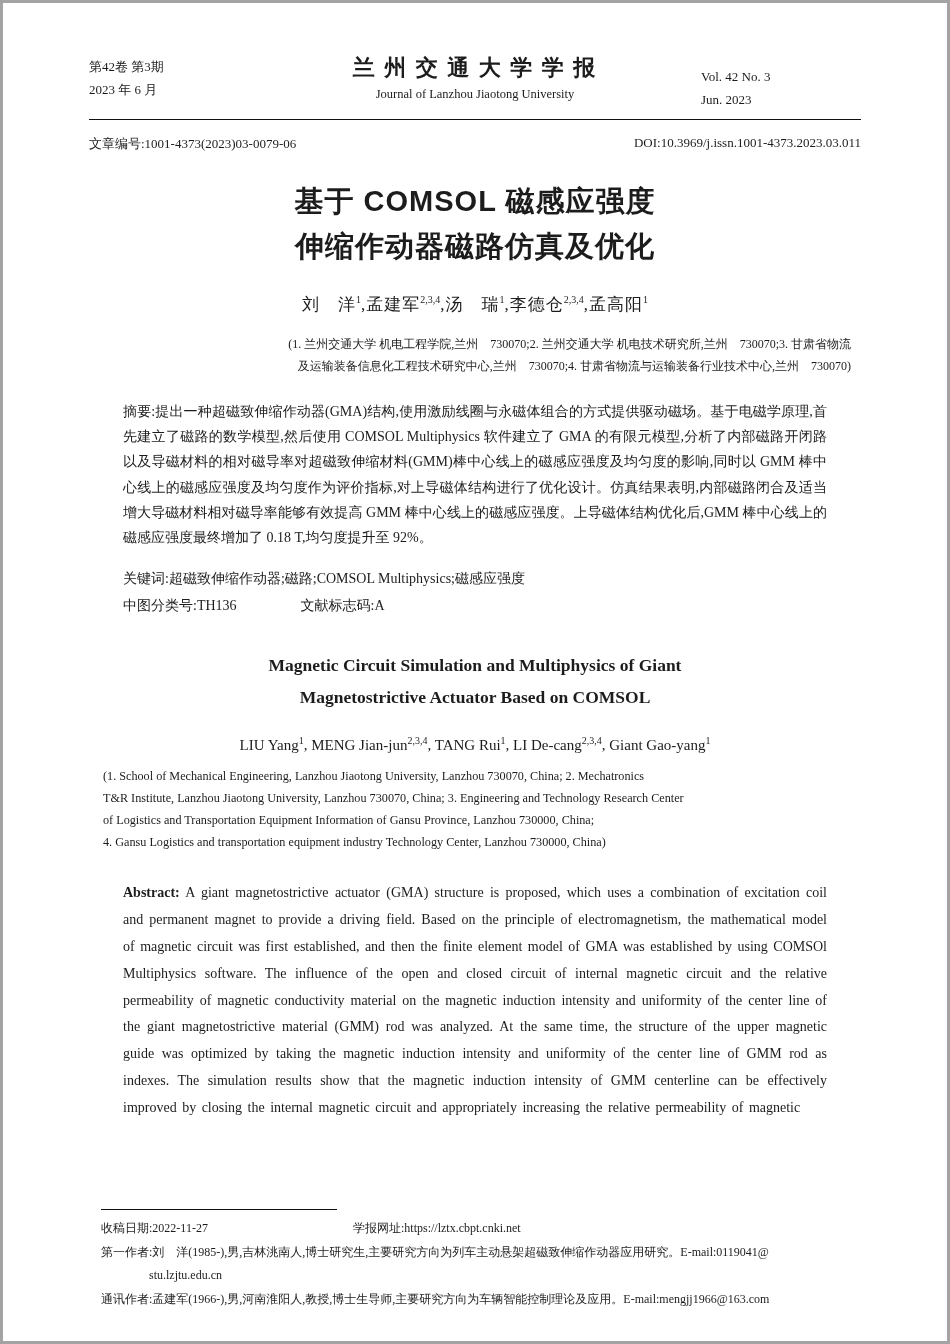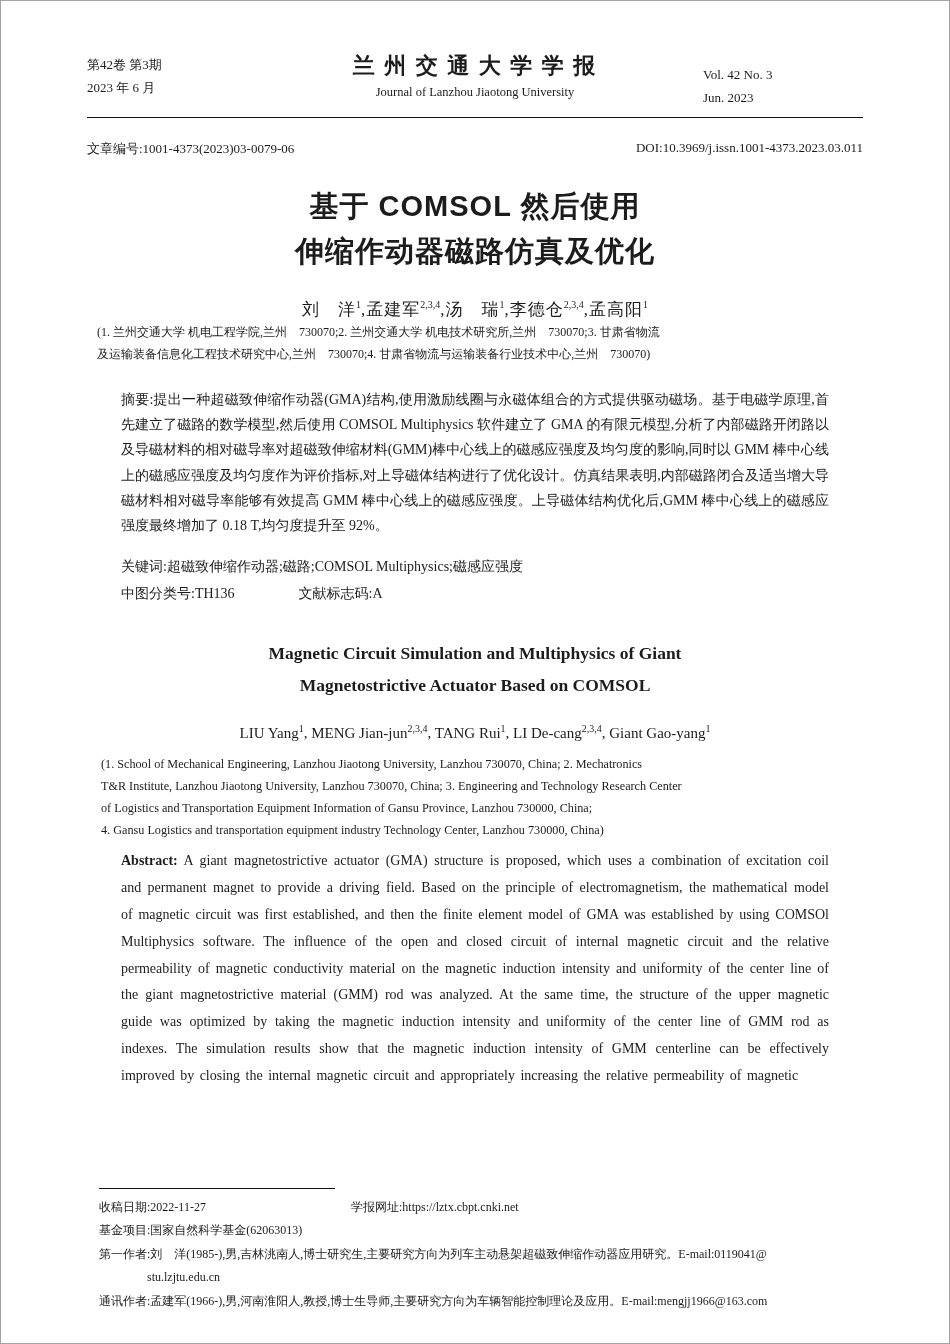--- a/index.html
+++ b/index.html
@@ -7,21 +7,21 @@
   body {
     font-family: "Liberation Serif", "DejaVu Serif", serif;
     color: #1c1c1c;
     -webkit-font-smoothing: antialiased;
   }
   .page {
     width: 950px;
     height: 1344px;
     margin: 0 auto;
     background: #ffffff;
-    border: 1px solid #a3a3a3;
+    border: 3px solid #a3a3a3;
     padding: 42px 86px 30px 86px;
     display: flex;
     flex-direction: column;
     overflow: hidden;
     position: relative;
   }
   
   .journal-header {
     display: flex;
     justify-content: space-between;
@@ -45,21 +45,21 @@
   }
   .header-rule {
     border-top: 1.6px solid #111;
     margin-top: 7px;
   }
   
   .meta-row {
     display: flex;
     justify-content: space-between;
     font-size: 13px;
-    margin-top: 22px;
+    margin-top: 15px;
   }
   
   .title-cn {
     margin-top: 26px;
     text-align: center;
     font-family: "Liberation Sans", "DejaVu Sans", sans-serif;
     font-size: 29px;
     font-weight: 700;
     line-height: 1.55;
     letter-spacing: 1px;
@@ -70,21 +70,22 @@
     text-align: center;
     font-size: 17px;
     letter-spacing: 1px;
   }
   .authors-cn sup, .authors-en sup {
     font-size: 10px;
     letter-spacing: 0;
   }
   
   .affil-cn {
-    text-align: left;
+    margin-top: 17px;
+    text-align: right;
     font-size: 12px;
     line-height: 1.85;
     padding: 0 10px;
   }
   
   .abstract-cn, .keywords-cn, .clc-line {
     font-size: 14px;
     line-height: 1.8;
     padding: 0 34px;
     text-align: justify;
@@ -108,21 +109,21 @@
   }
   .affil-en {
     margin-top: 12px;
     text-align: left;
     font-size: 12.2px;
     line-height: 1.8;
     padding: 0 14px;
   }
   
   .abstract-en {
-    margin-top: 6px;
+    margin-top: 26px;
     padding: 0 34px;
     font-size: 14px;
     line-height: 1.92;
     text-align: justify;
     word-spacing: 2px;
   }
   .abstract-en .en-label { font-weight: 700; }
   
   .footnotes {
     margin-top: auto;
@@ -159,21 +160,21 @@
     </div>
   </header>
   <div class="header-rule"></div>
 
   <div class="meta-row">
     <span>文章编号:1001-4373(2023)03-0079-06</span>
     <span>DOI:10.3969/j.issn.1001-4373.2023.03.011</span>
   </div>
 
   <h1 class="title-cn">
-    <span>基于 COMSOL 然后使用</span><br>
+    <span>基于 COMSOL 磁感应强度</span><br>
     <span>伸缩作动器磁路仿真及优化</span>
   </h1>
 
   <div class="authors-cn">
     <span><span>刘　洋</span><sup>1</sup></span><span>,</span><span><span>孟建军</span><sup>2,3,4</sup></span><span>,</span><span><span>汤　瑞</span><sup>1</sup></span><span>,</span><span><span>李德仓</span><sup>2,3,4</sup></span><span>,</span><span><span>孟高阳</span><sup>1</sup></span>
   </div>
 
   <div class="affil-cn">
     <div>(1. 兰州交通大学 机电工程学院,兰州　730070;2. 兰州交通大学 机电技术研究所,兰州　730070;3. 甘肃省物流</div>
     <div>及运输装备信息化工程技术研究中心,兰州　730070;4. 甘肃省物流与运输装备行业技术中心,兰州　730070)</div>
@@ -202,19 +203,18 @@
   </div>
 
   <p class="abstract-en"><span class="en-label">Abstract:</span> <span>A giant magnetostrictive actuator (GMA) structure is proposed, which uses a combination of excitation coil and permanent magnet to provide a driving field. Based on the principle of electromagnetism, the mathematical model of magnetic circuit was first established, and then the finite element model of GMA was established by using COMSOl Multiphysics software. The influence of the open and closed circuit of internal magnetic circuit and the relative permeability of magnetic conductivity material on the magnetic induction intensity and uniformity of the center line of the giant magnetostrictive material (GMM) rod was analyzed. At the same time, the structure of the upper magnetic guide was optimized by taking the magnetic induction intensity and uniformity of the center line of GMM rod as indexes. The simulation results show that the magnetic induction intensity of GMM centerline can be effectively improved by closing the internal magnetic circuit and appropriately increasing the relative permeability of magnetic</span></p>
 
   <footer class="footnotes">
     <div class="footnote-rule"></div>
     <div class="fn-row1">
       <span class="fn-received">收稿日期:2022-11-27</span>
       <span>学报网址:https://lztx.cbpt.cnki.net</span>
     </div>
-    <div>基金项目:国家自然科学基金(62063013)</div>
     <div>第一作者:刘　洋(1985-),男,吉林洮南人,博士研究生,主要研究方向为列车主动悬架超磁致伸缩作动器应用研究。E-mail:0119041@</div>
     <div class="fn-hanging2">stu.lzjtu.edu.cn</div>
     <div>通讯作者:孟建军(1966-),男,河南淮阳人,教授,博士生导师,主要研究方向为车辆智能控制理论及应用。E-mail:mengjj1966@163.com</div>
   </footer>
 
 </div>
 
 </body></html>

